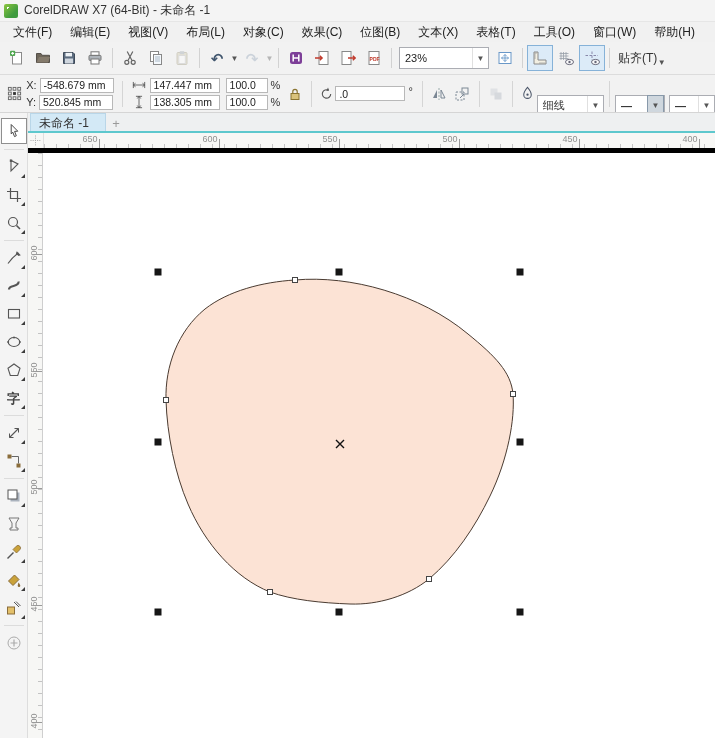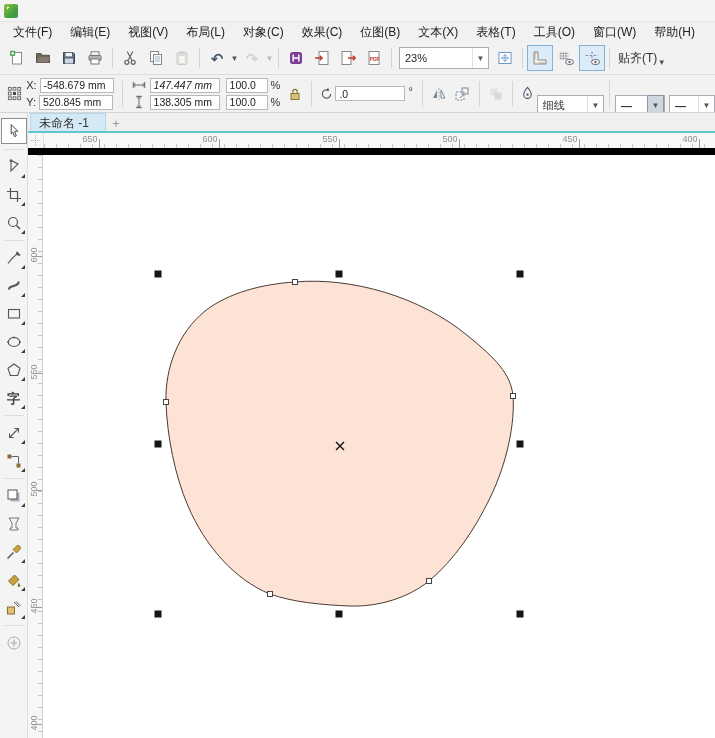--- a/index.html
+++ b/index.html
@@ -64,21 +64,21 @@
   .tool .txt-ic{font-size:13px;color:#444;}
   .rightcol{flex:1;display:flex;flex-direction:column;min-width:0;}
   
   .tabrow{height:18px;background:#eef0f1;display:flex;align-items:flex-end;
           border-bottom:2px solid #5ec8cd;padding-left:2px;}
   .tab{height:16px;background:#d3e9f6;border:1px solid #b9d6e8;border-bottom:none;
        padding:1px 16px 0 8px;font-size:12px;color:#333;}
   .newtab{width:20px;height:14px;color:#9a9a9a;font-size:13px;line-height:12px;
           display:flex;align-items:center;justify-content:center;}
   
-  .rulerrow{height:15px;border-bottom:7px solid #000000;display:flex;}
+  .rulerrow{height:15px;border-bottom:5px solid #000000;display:flex;}
   .ruler-corner{width:15px;height:15px;background:#f7f7f5;border-right:1px solid #dfdfdf;
                 display:flex;align-items:center;justify-content:center;flex:none;}
   .hruler{flex:1;background:#f7f7f5;position:relative;overflow:hidden;
      background-image:repeating-linear-gradient(to right,#c4c4c4 0 1px,transparent 1px 12px);
      background-size:100% 4px;background-position:0 100%;background-repeat:no-repeat;}
   .hlabel{position:absolute;top:1px;font-size:9px;color:#8f8f8f;transform:translateX(-110%);}
   .htick{position:absolute;bottom:0;width:1px;height:9px;background:#9a9a9a;}
   .canvasrow{flex:1;display:flex;min-height:0;}
   .vruler{width:14px;background:#f7f7f5;border-right:1px solid #cfcfcf;position:relative;flex:none;
      background-image:repeating-linear-gradient(to bottom,#c4c4c4 0 1px,transparent 1px 12px);
@@ -87,20 +87,21 @@
           transform:rotate(-90deg);}
   .vtick{position:absolute;right:0;height:1px;width:9px;background:#9a9a9a;}
   .canvas{flex:1;background:#ffffff;position:relative;overflow:hidden;}
   .canvas svg{position:absolute;left:0;top:0;}
 </style>
 </head>
 <body>
 
 <div class="titlebar">
   <div class="logo"></div>
+  <span>CorelDRAW X7 (64-Bit) - 未命名 -1</span>
 </div>
 
 <div class="menubar" id="menubar">
     <div class="menu-item">文件(F)</div>
     <div class="menu-item">编辑(E)</div>
     <div class="menu-item">视图(V)</div>
     <div class="menu-item">布局(L)</div>
     <div class="menu-item">对象(C)</div>
     <div class="menu-item">效果(C)</div>
     <div class="menu-item">位图(B)</div>
@@ -261,21 +262,21 @@
     </div>
   </div>
   <div class="pb-sep"></div>
   <div class="pb-col">
     <div class="pb-row">
       <span class="pb-ic-sm">
           <svg viewBox="0 0 16 16">
             <path d="M1.5,8 H14.5 M1.5,8 l2.5,-2 M1.5,8 l2.5,2 M14.5,8 l-2.5,-2 M14.5,8 l-2.5,2 M1.5,4.5 v7 M14.5,4.5 v7" stroke="#555" fill="none"></path>
           </svg>
         </span>
-      <input class="pb-input" style="width: 62px; font-style: italic;" value="147.447 mm">
+      <input class="pb-input" style="width: 62px;" value="147.447 mm">
     </div>
     <div class="pb-row">
       <span class="pb-ic-sm">
           <svg viewBox="0 0 16 16">
             <path d="M8,1.5 V14.5 M8,1.5 l-2,2.5 M8,1.5 l2,2.5 M8,14.5 l-2,-2.5 M8,14.5 l2,-2.5 M4.5,1.5 h7 M4.5,14.5 h7" stroke="#555" fill="none"></path>
           </svg>
         </span>
       <input class="pb-input" style="width: 62px;" value="138.305 mm">
     </div>
   </div>

